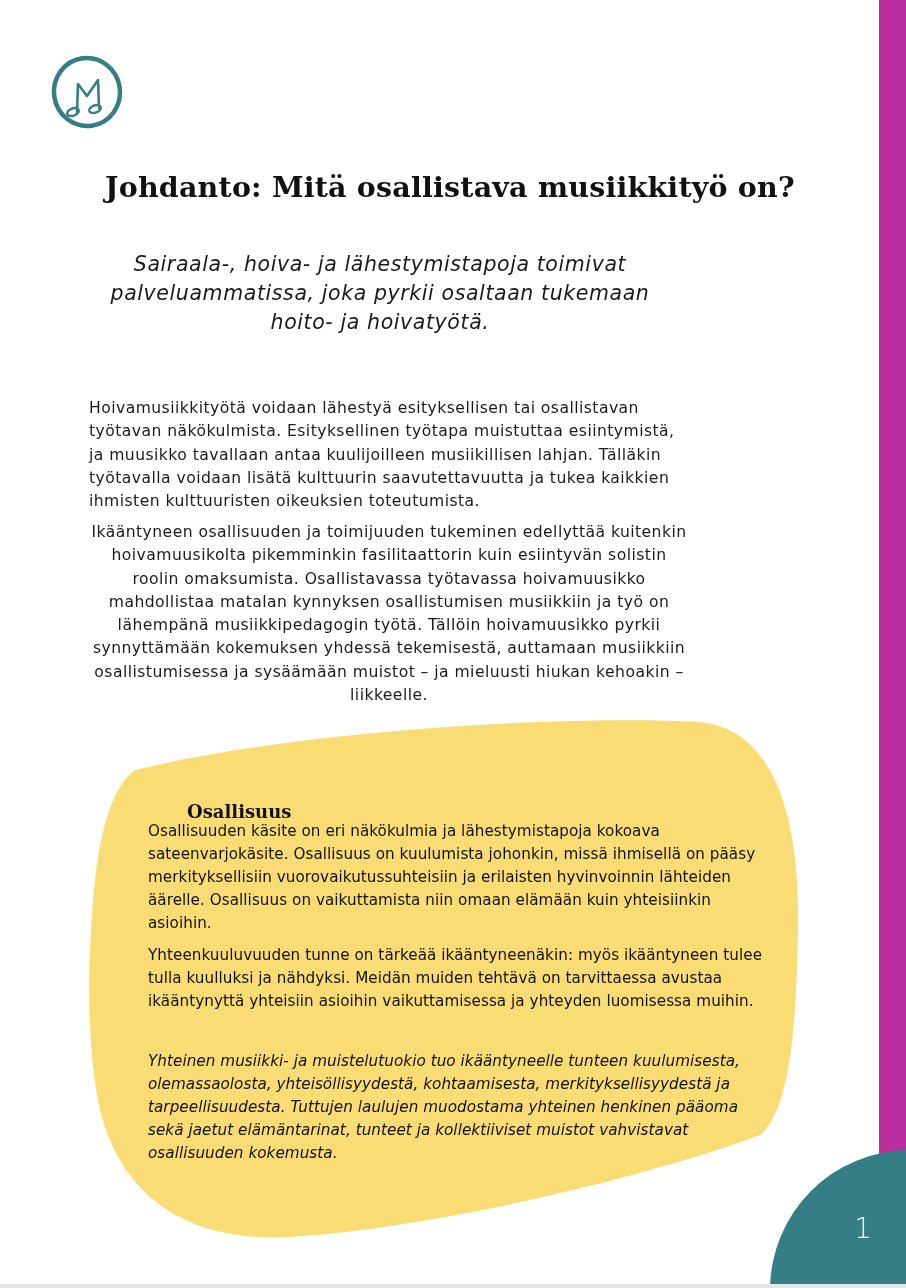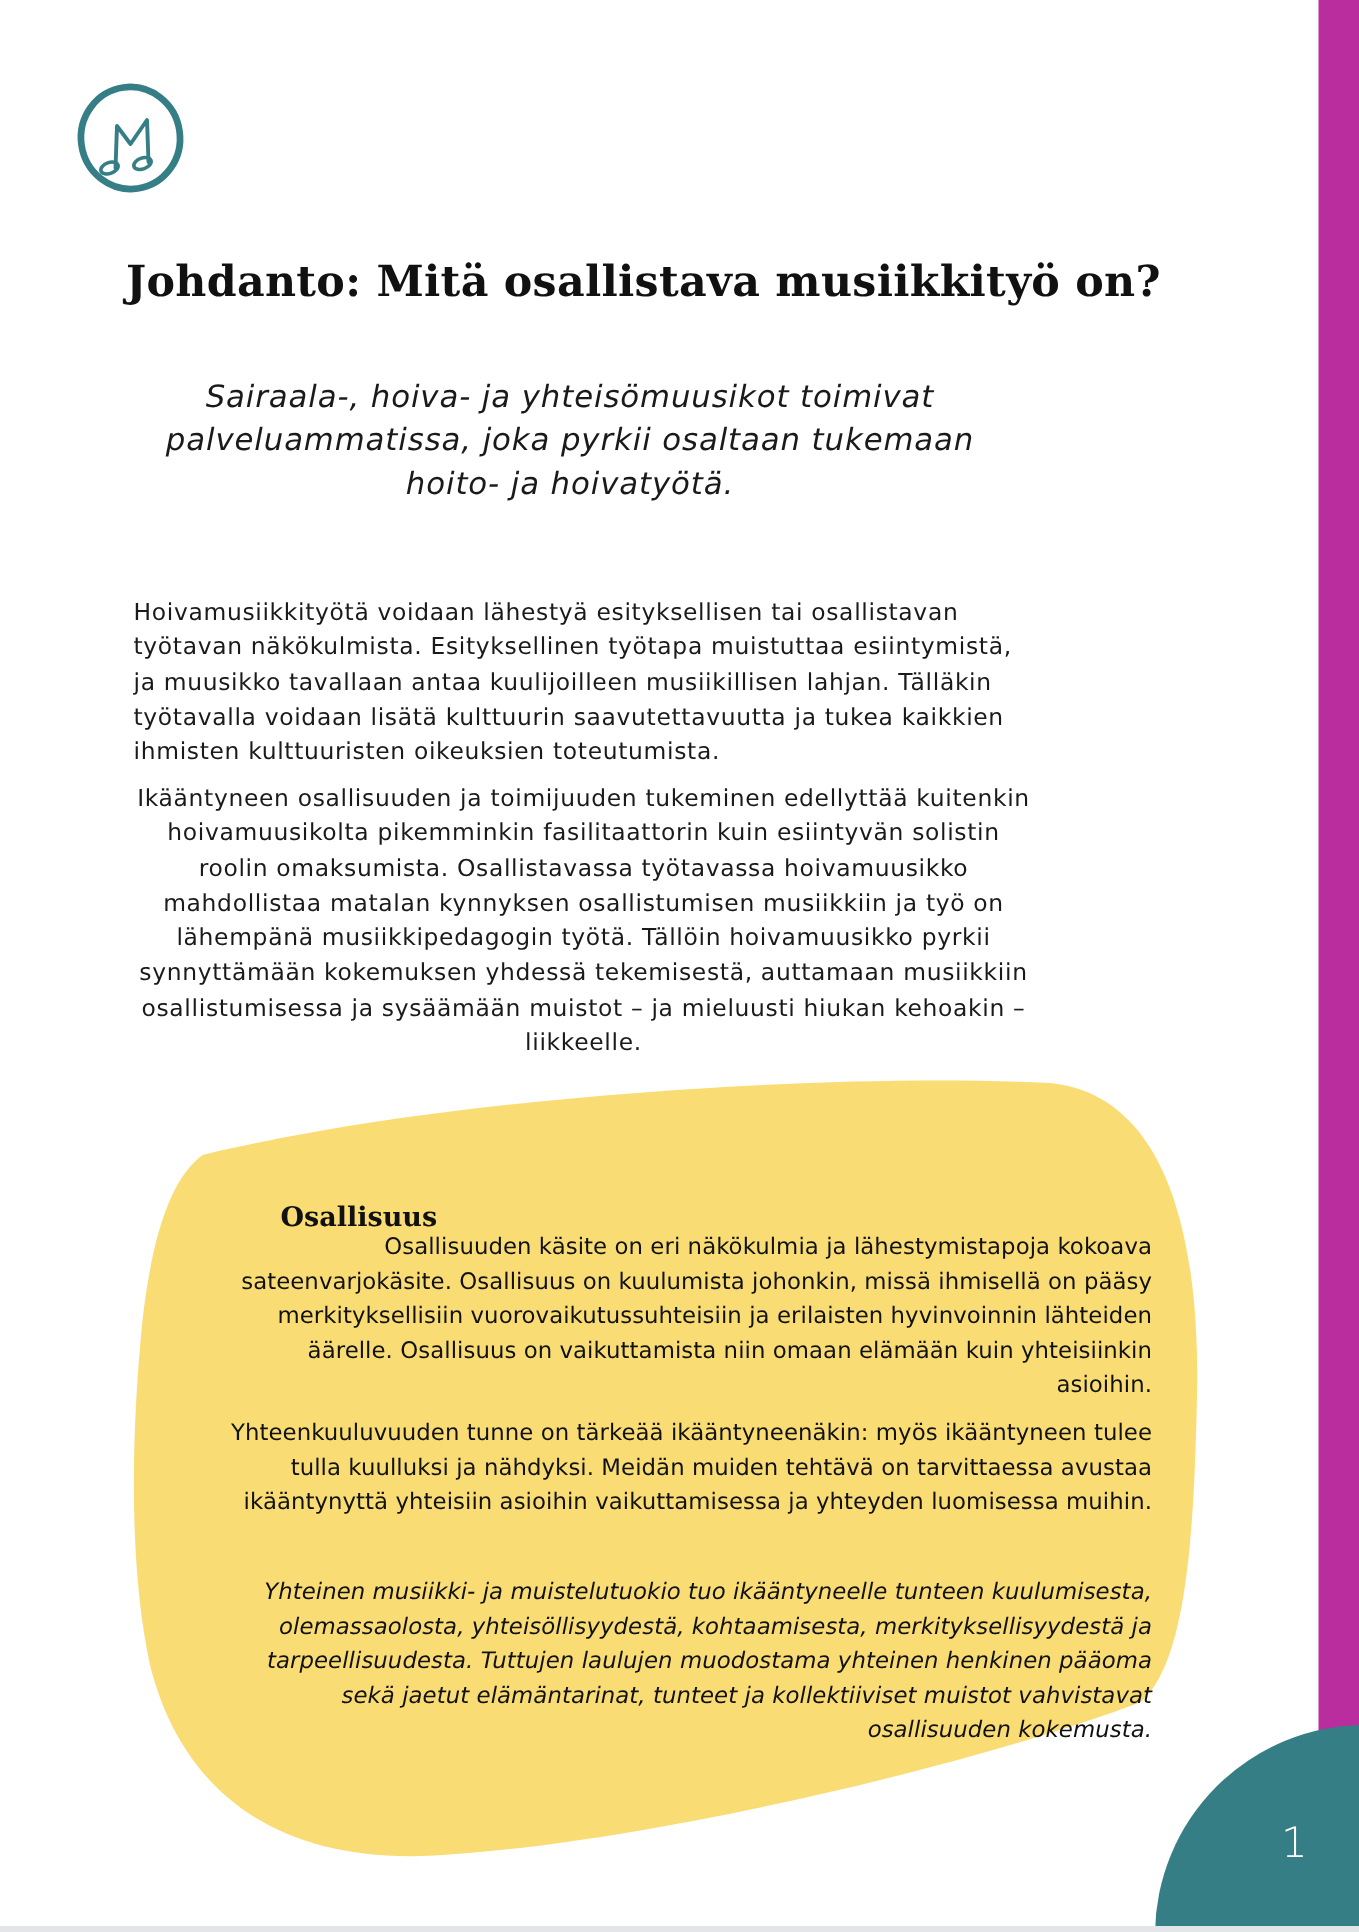--- a/index.html
+++ b/index.html
@@ -12,21 +12,21 @@
     .side-bar {
       position: absolute; left: 879px; top: 0; width: 27px; height: 1200px;
       background: #b92d9e;
     }
     .bottom-strip {
       position: absolute; left: 0; top: 1284px; width: 906px; height: 4px;
       background: #e3e5e8;
     }
     .logo { position: absolute; left: 50px; top: 54px; width: 74px; height: 76px; }
     .title {
-      position: absolute; left: 84px; top: 170px; margin: 0;
+      position: absolute; left: 105px; top: 170px; margin: 0;
       font-family: "DejaVu Serif", serif; font-weight: bold;
       font-size: 28.5px; letter-spacing: 0.2px; white-space: nowrap;
     }
     .lead {
       position: absolute; left: 80px; top: 250px; width: 600px; margin: 0;
       font-family: "DejaVu Sans", sans-serif; font-style: italic;
       font-size: 20.5px; line-height: 29px; text-align: center; letter-spacing: 0.6px;
       color: #1a1a1a;
     }
     .body-text {
@@ -40,21 +40,20 @@
     .blob { position: absolute; left: 0; top: 0; width: 906px; height: 1288px; }
     .box-title {
       position: absolute; left: 171px; top: 785px; margin: 16px;
       font-family: "DejaVu Serif", serif; font-weight: bold; font-size: 18px;
     }
     .box-text {
       position: absolute; left: 148px; width: 620px; margin: 0;
       font-family: "DejaVu Sans", sans-serif;
       font-size: 15.2px; line-height: 23px; letter-spacing: 0.05px;
       color: #111111;
-      text-align: right;
     }
     .b1 { top: 820px; }
     .b2 { top: 944px; }
     .b3 { top: 1050px; font-style: italic; }
     .page-circle {
       position: absolute; left: 770px; top: 1150px; width: 280px; height: 280px;
       border-radius: 50%; background: #367e85;
     }
     .page-num {
       position: absolute; left: 854px; top: 1212px;
@@ -69,21 +68,21 @@
 
 <svg class="logo" viewBox="0 0 74 76">
   <ellipse cx="37" cy="38" rx="33" ry="34" fill="none" stroke="#367e85" stroke-width="4.5" transform="rotate(-8 37 38)"></ellipse>
   <path d="M27 58 L28 30 L37 42 L48 26 L49 54" fill="none" stroke="#367e85" stroke-width="2.6" stroke-linejoin="round" stroke-linecap="round"></path>
   <ellipse cx="23" cy="58" rx="6" ry="3.6" fill="none" stroke="#367e85" stroke-width="2.4" transform="rotate(-20 23 58)"></ellipse>
   <ellipse cx="45" cy="55" rx="6" ry="3.6" fill="none" stroke="#367e85" stroke-width="2.4" transform="rotate(-20 45 55)"></ellipse>
 </svg>
 
 <h1 class="title">Johdanto: Mitä osallistava musiikkityö on?</h1>
 
-<p class="lead">Sairaala-, hoiva- ja yhteisömuusikot toimivat palveluammatissa, joka pyrkii osaltaan tukemaan hoito- ja hoivatyötä.</p>
+<p class="lead">Sairaala-, hoiva- ja lähestymistapoja toimivat palveluammatissa, joka pyrkii osaltaan tukemaan hoito- ja hoivatyötä.</p>
 
 <p class="body-text p1">Hoivamusiikkityötä voidaan lähestyä esityksellisen tai osallistavan työtavan näkökulmista. Esityksellinen työtapa muistuttaa esiintymistä, ja muusikko tavallaan antaa kuulijoilleen musiikillisen lahjan. Tälläkin työtavalla voidaan lisätä kulttuurin saavutettavuutta ja tukea kaikkien ihmisten kulttuuristen oikeuksien toteutumista.</p>
 <p class="body-text p2">Ikääntyneen osallisuuden ja toimijuuden tukeminen edellyttää kuitenkin hoivamuusikolta pikemminkin fasilitaattorin kuin esiintyvän solistin roolin omaksumista. Osallistavassa työtavassa hoivamuusikko mahdollistaa matalan kynnyksen osallistumisen musiikkiin ja työ on lähempänä musiikkipedagogin työtä. Tällöin hoivamuusikko pyrkii synnyttämään kokemuksen yhdessä tekemisestä, auttamaan musiikkiin osallistumisessa ja sysäämään muistot – ja mieluusti hiukan kehoakin – liikkeelle.</p>
 
 <svg class="blob" viewBox="0 0 906 1288">
   <path d="M135 770
            C 300 730, 560 715, 700 722
            C 780 730, 800 830, 798 930
            C 796 1030, 790 1110, 760 1135
            C 640 1180, 420 1230, 290 1237

